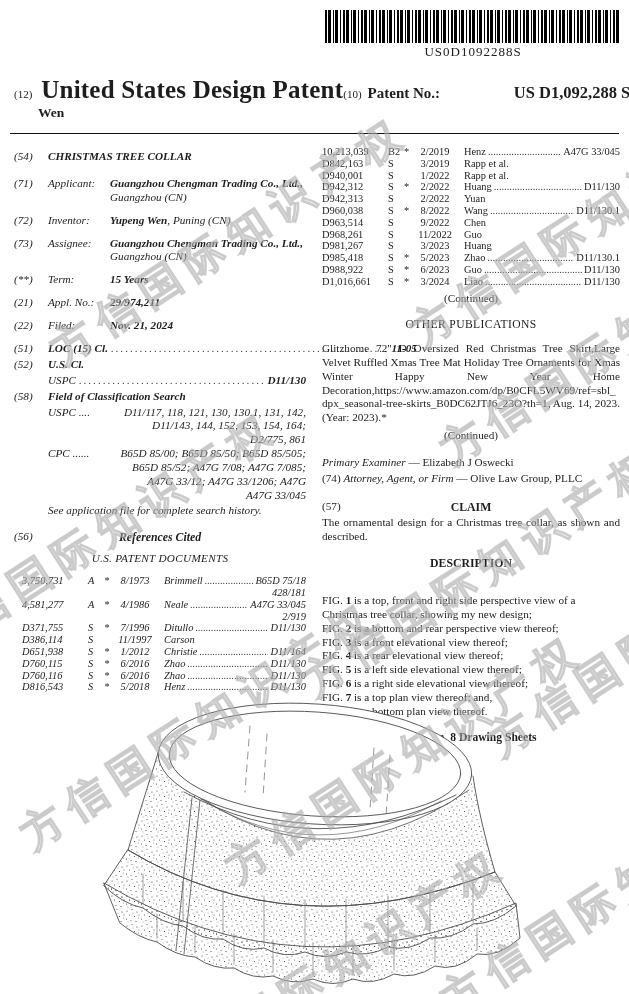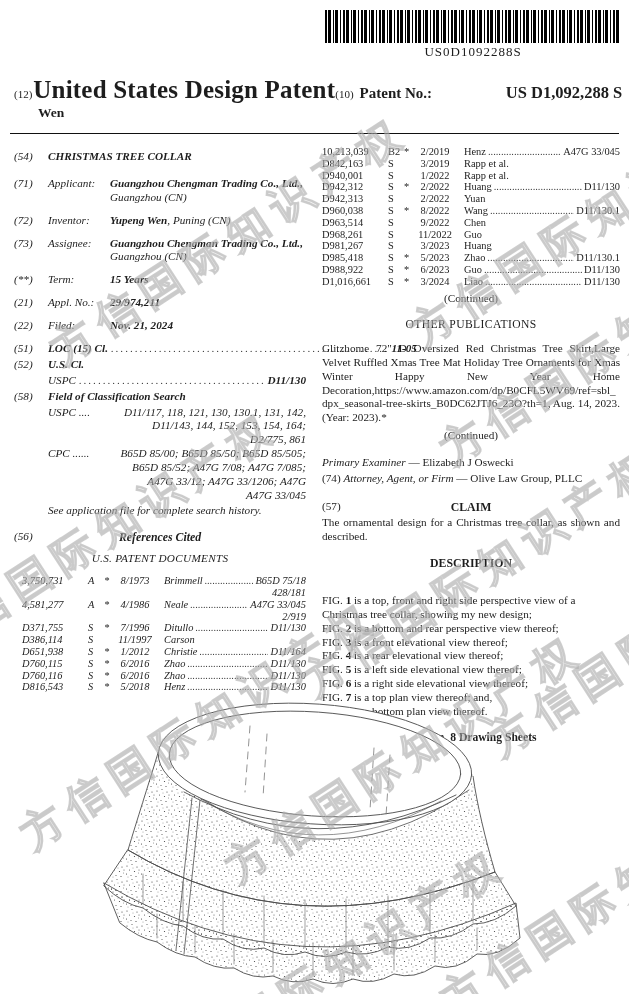--- a/index.html
+++ b/index.html
@@ -19,21 +19,21 @@
       background:repeating-linear-gradient(90deg,
         #000 0 2px,#fff 2px 3px,#000 3px 6px,#fff 6px 8px,#000 8px 9px,
         #fff 9px 10px,#000 10px 13px,#fff 13px 15px,#000 15px 16px,#fff 16px 18px);}
   .bc-num{position:absolute;left:325px;top:44px;width:296px;text-align:center;
       font-size:13px;letter-spacing:1px;font-family:Liberation Serif, serif;}
 
   
   .hdr{position:absolute;left:14px;right:9px;top:76px;}
   .hrow{display:flex;justify-content:space-between;align-items:baseline;}
   .inid{font-size:11px;flex:none;}
-  .htitle{font-weight:bold;font-size:25px;margin-left:1px;white-space:nowrap;letter-spacing:0.2px;}
+  .htitle{font-weight:bold;font-size:25px;margin-left:9px;white-space:nowrap;letter-spacing:0.2px;}
   .hright{width:287px;display:flex;align-items:baseline;flex:none;justify-content:space-between;}
   .hlabel{font-weight:bold;font-size:15px;margin-left:6px;white-space:nowrap;}
   .hval{margin-left:auto;font-weight:bold;font-size:16.5px;white-space:nowrap;}
   .hval2{margin-left:auto;font-weight:bold;font-size:15.5px;white-space:nowrap;}
   .hname{font-weight:bold;font-size:13.5px;margin-left:24px;}
   .hstars{font-weight:bold;font-size:13px;margin-left:34px;}
   .rule{position:absolute;left:10px;right:10px;top:133px;border-top:1.8px solid #111;}
 
   
   .col-l{position:absolute;left:14px;top:146px;width:292px;font-size:11.2px;line-height:1.24;font-style:italic;}

